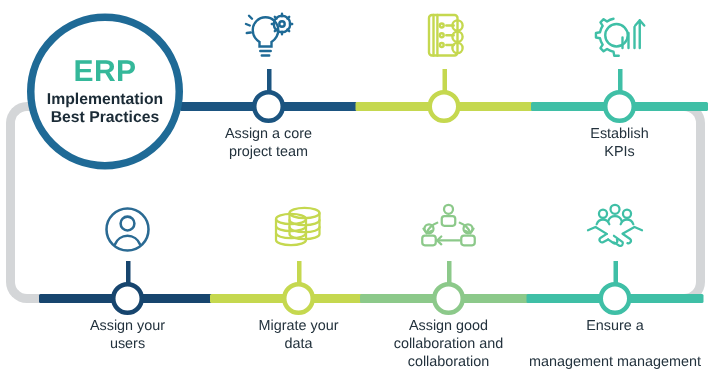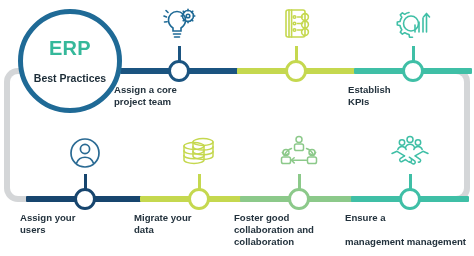--- a/index.html
+++ b/index.html
@@ -76,23 +76,23 @@
     height: 22px;
     border-radius: 50%;
     background: #ffffff;
     box-sizing: border-box;
     left: 48px;
   }
   .step .caption {
     position: absolute;
     left: -6px;
     width: 130px;
-    text-align: left;
+    text-align: center;
     font-size: 9.6px;
-    font-weight: bold;
+    font-weight: normal;
     color: #23323d;
     line-height: 1.25;
   }
   .step .icon {
     position: absolute;
     left: 34px;
     width: 50px;
     height: 42px;
     display: flex;
     align-items: center;
@@ -144,21 +144,21 @@
 <body>
 
 <div id="infographic">
 
   <div class="wrap wrap-left"></div>
   <div class="wrap wrap-right"></div>
 
   <div class="erp-circle">
     <div class="erp-title">ERP</div>
     <div class="erp-sub">
-      <br>
+      <span>Implementation</span><br>
       <span>Best Practices</span>
     </div>
   </div>
 
   <div class="step row-top" style="left:120px;">
     <div class="bar" style="background:#1b5480;"></div>
     <div class="stem" style="background:#1b5480;"></div>
     <div class="dot" style="border:3px solid #1b5480;"></div>
     <div class="icon">
       <svg width="40" height="38" viewBox="0 0 40 38" fill="none" stroke="#1f6a96" stroke-width="1.6" stroke-linecap="round">
@@ -269,21 +269,21 @@
         <rect x="28.5" y="22" width="9" height="6.5" rx="1.8"></rect>
         <path d="M12.5 13.5A12 12 0 0 0 5.5 20"></path>
         <path d="M3.3 17.4l2.2 3.1 3.4-1.6"></path>
         <path d="M27.5 13.5a12 12 0 0 1 7 6.5"></path>
         <path d="M36.7 17.4l-2.2 3.1-3.4-1.6"></path>
         <path d="M27.5 25.3h-15"></path>
         <path d="M15.2 22.7l-2.8 2.6 2.8 2.6"></path>
       </svg>
     </div>
     <div class="caption">
-      <span>Foster good</span><br>
+      <span>Assign good</span><br>
       <span>collaboration and</span><br>
       <span>collaboration</span>
     </div>
   </div>
 
   <div class="step row-bot" style="left:351px;">
     <div class="bar" style="background:#3fbfa6;"></div>
     <div class="stem" style="background:#3fbfa6;"></div>
     <div class="dot" style="border:3px solid #3fbfa6;"></div>
     <div class="icon">

